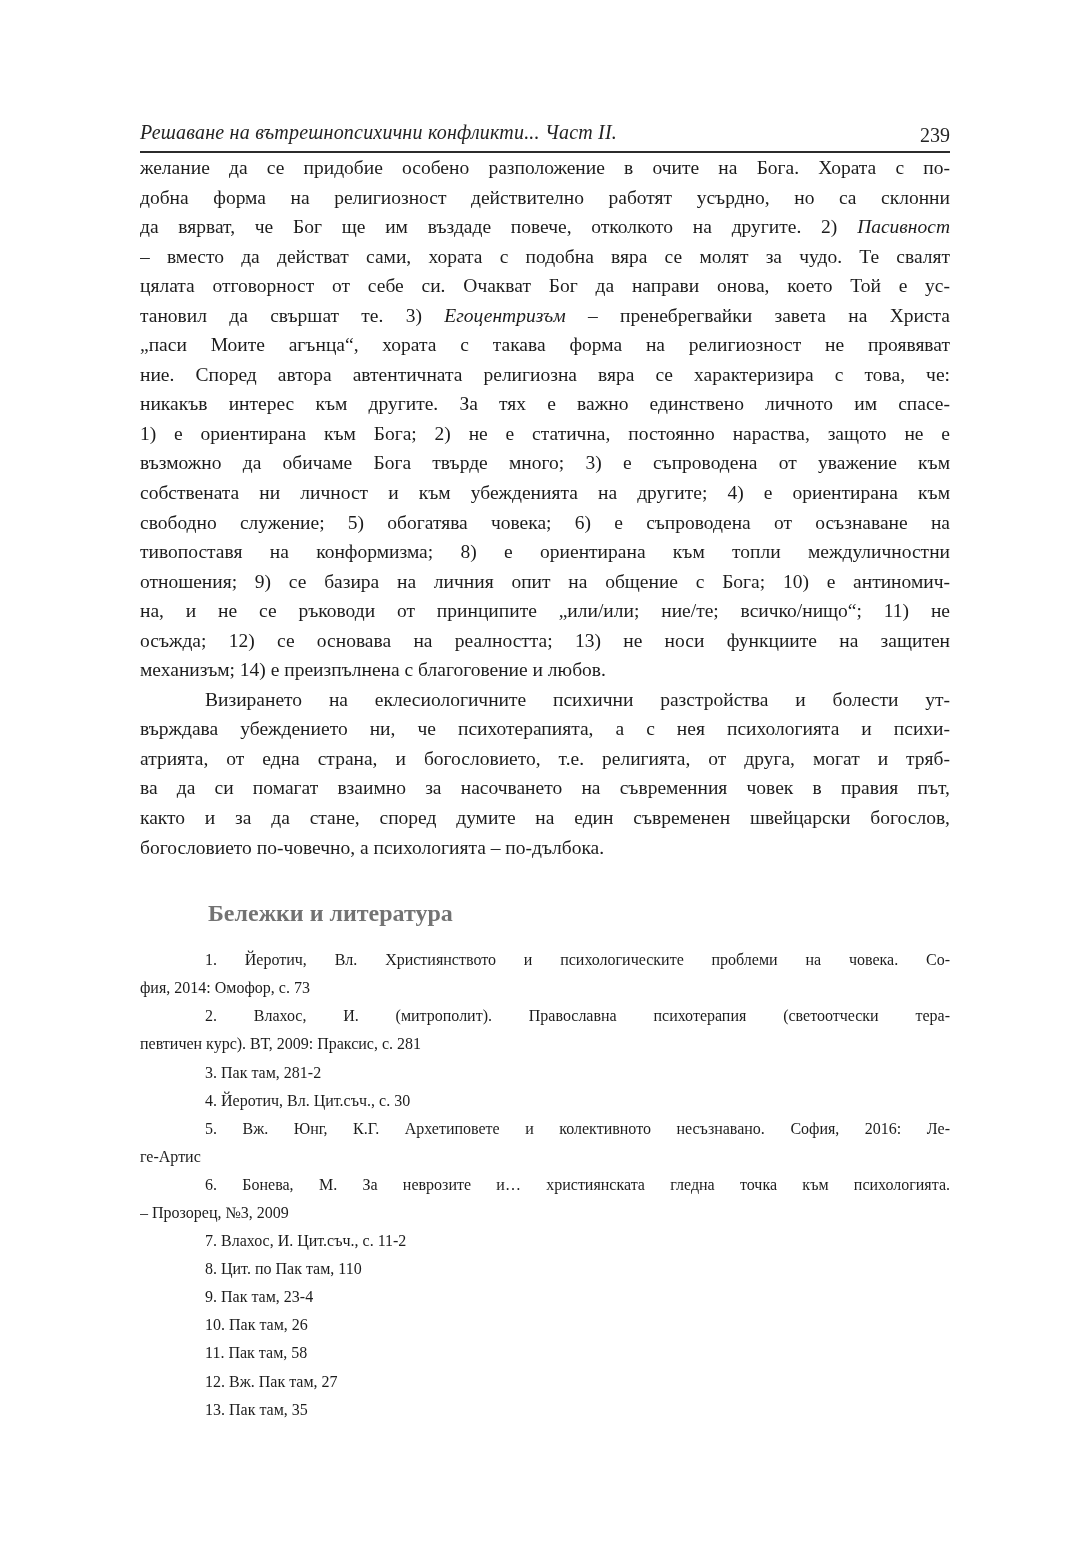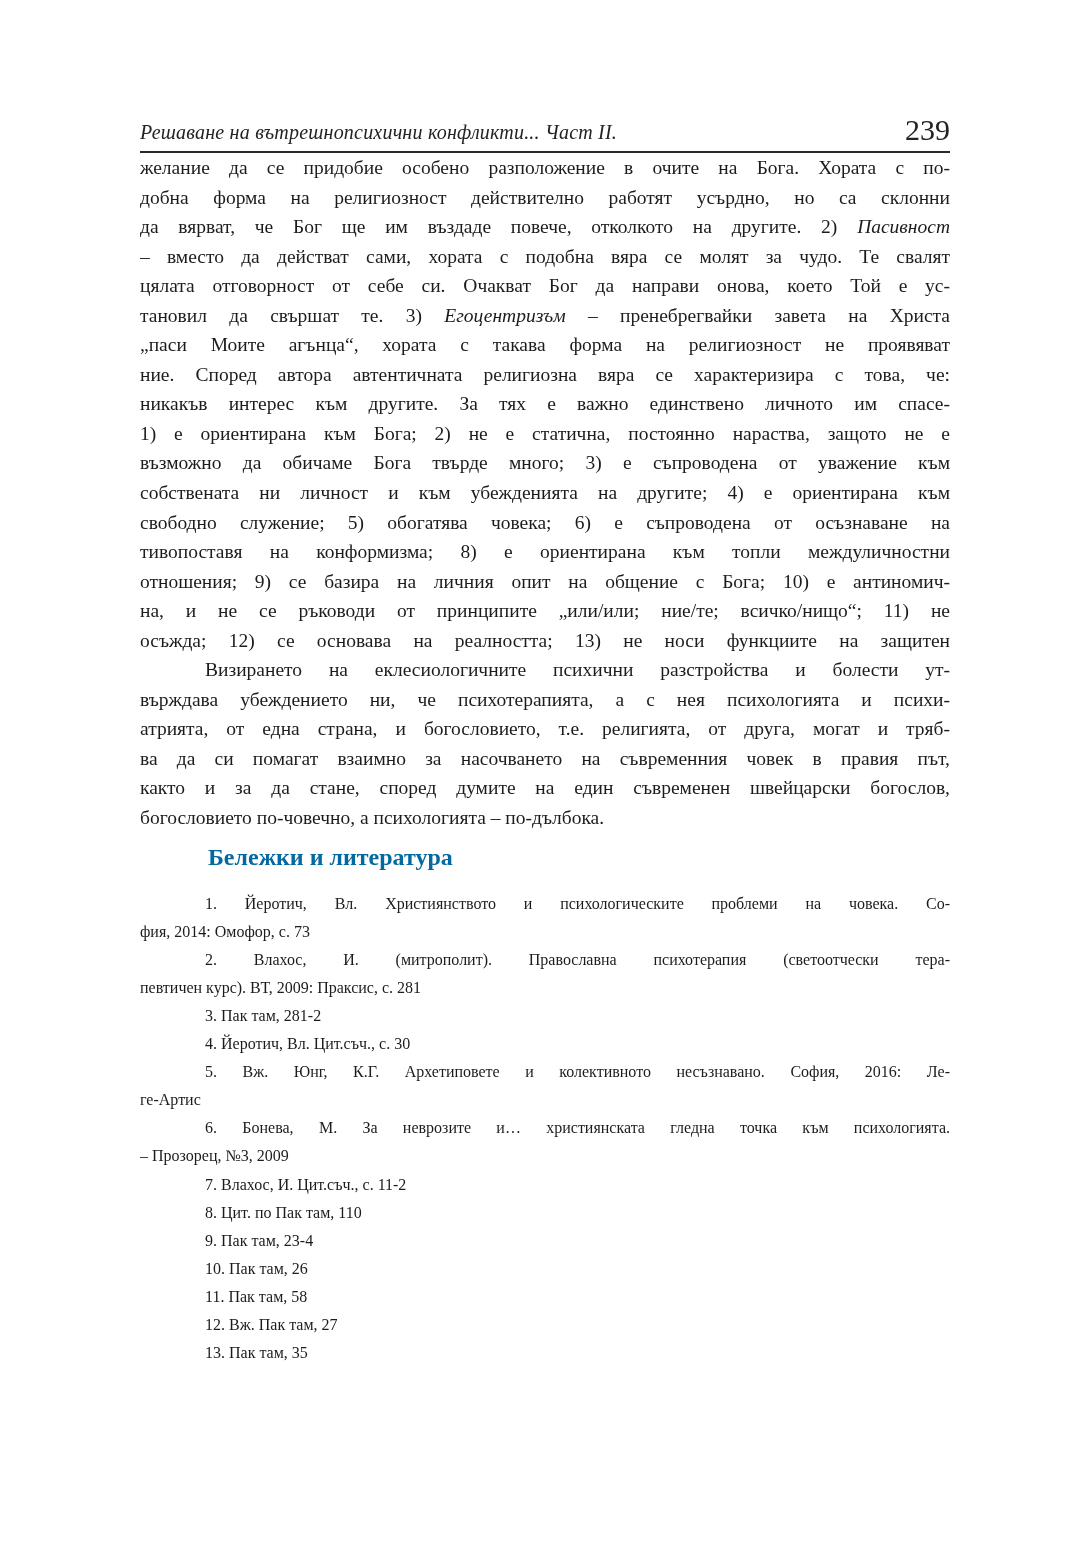--- a/index.html
+++ b/index.html
@@ -34,45 +34,45 @@
     bottom: 3px;
     font-style: italic;
     font-size: 20px;
     letter-spacing: 0.2px;
     color: #232323;
   }
   .page-number {
     position: absolute;
     right: 0;
     bottom: 0;
-    font-size: 30px;
+    font-size: 20px;
     color: #232323;
     margin-top: 6px;
   }
   .header-rule {
     border: none;
     border-top: 2px solid #2b2b2b;
     margin: 4px 0 0 0;
   }
   .body-text {
     margin-top: 0;
     font-size: 19.5px;
     line-height: 29.55px;
   }
   .body-text .line {
     height: 29.55px;
     overflow: hidden;
   }
   .notes-heading {
-    margin-top: 8px;
+    margin-top: 35px;
     margin-left: 68px;
     font-size: 24px;
     font-weight: bold;
     line-height: 32px;
-    color: #0369a1;
+    color: #737373;
   }
   .refs-list {
     margin-top: 17px;
     font-size: 16px;
     line-height: 28.1px;
   }
   .refs-list .line {
     height: 28.1px;
     overflow: hidden;
   }
@@ -113,20 +113,21 @@
         <div class="line j">ние. Според автора автентичната религиозна вяра се характеризира с това, че:</div>
         <div class="line j">никакъв интерес към другите. За тях е важно единствено личното им спасе-</div>
         <div class="line j">1) е ориентирана към Бога; 2) не е статична, постоянно нараства, защото не е</div>
         <div class="line j">възможно да обичаме Бога твърде много; 3) е съпроводена от уважение към</div>
         <div class="line j">собствената ни личност и към убежденията на другите; 4) е ориентирана към</div>
         <div class="line j">свободно служение; 5) обогатява човека; 6) е съпроводена от осъзнаване на</div>
         <div class="line j">тивопоставя на конформизма; 8) е ориентирана към топли междуличностни</div>
         <div class="line j">отношения; 9) се базира на личния опит на общение с Бога; 10) е антиномич-</div>
         <div class="line j">на, и не се ръководи от принципите „или/или; ние/те; всичко/нищо“; 11) не</div>
         <div class="line j">осъжда; 12) се основава на реалността; 13) не носи функциите на защитен</div>
+        <div class="line">механизъм; 14) е преизпълнена с благоговение и любов.</div>
         <div class="line ind j">Визирането на еклесиологичните психични разстройства и болести ут-</div>
         <div class="line j">върждава убеждението ни, че психотерапията, а с нея психологията и психи-</div>
         <div class="line j">атрията, от една страна, и богословието, т.е. религията, от друга, могат и тряб-</div>
         <div class="line j">ва да си помагат взаимно за насочването на съвременния човек в правия път,</div>
         <div class="line j">както и за да стане, според думите на един съвременен швейцарски богослов,</div>
         <div class="line">богословието по-човечно, а психологията – по-дълбока.</div>
       </div>
 
     <div class="notes-heading">Бележки и литература</div>
 

